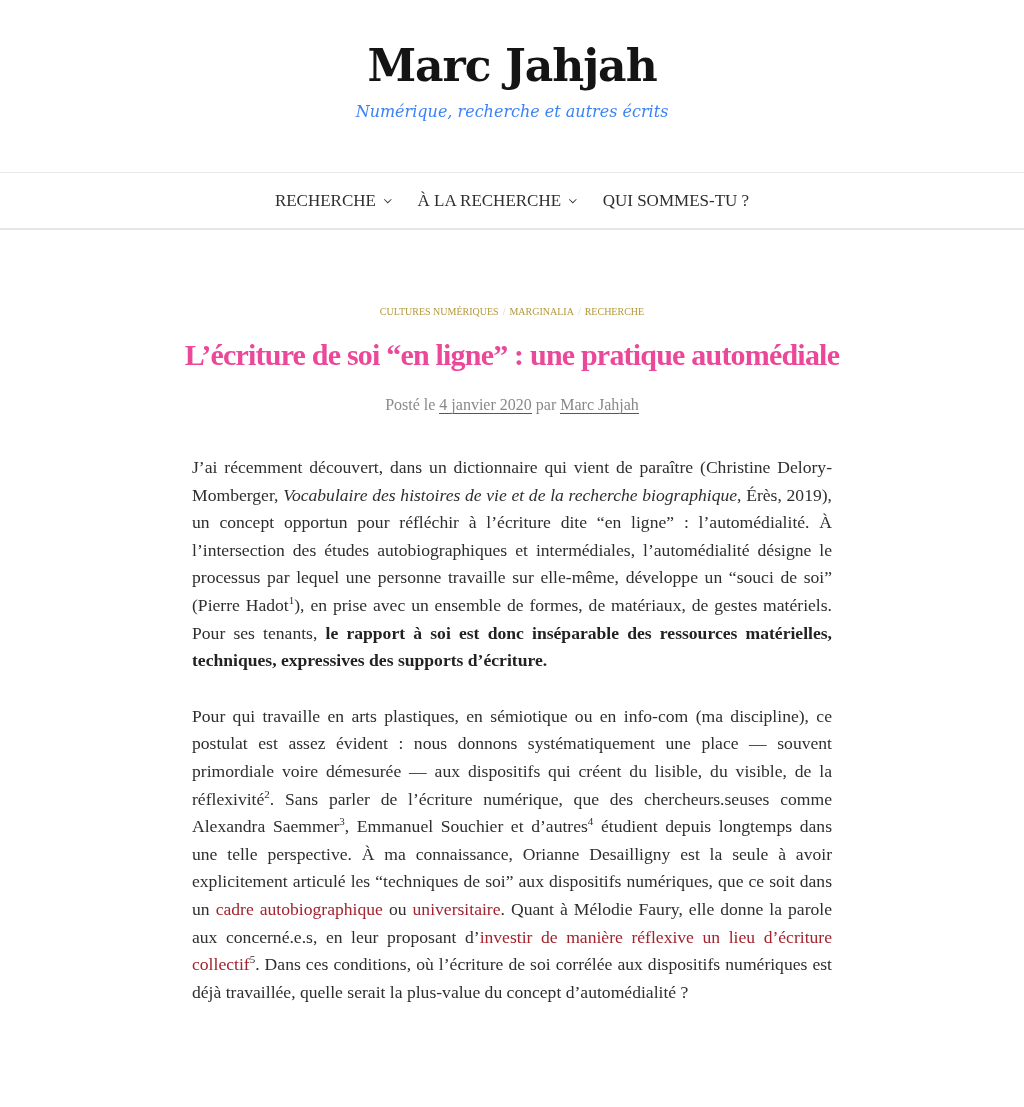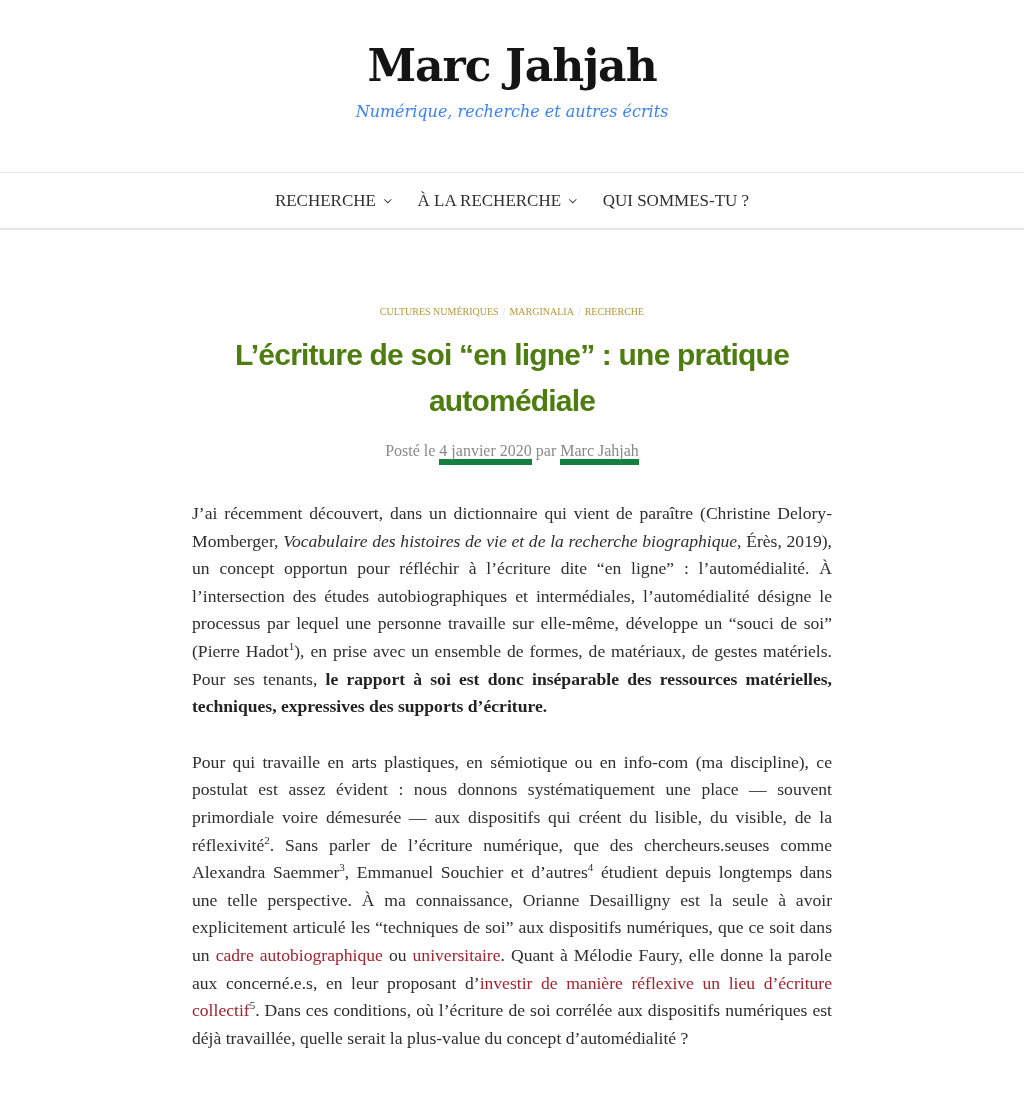--- a/index.html
+++ b/index.html
@@ -8,23 +8,23 @@
     .site-title { position: absolute; left: 0; right: 0; top: 36px; font-family: "DejaVu Serif", serif; font-weight: bold; font-size: 44px; letter-spacing: -1px; color: #141414; margin: 0; line-height: 60px; }
     .site-title a { color: inherit; text-decoration: none; }
     .site-desc { position: absolute; left: 0; right: 0; top: 100px; font-family: "DejaVu Serif", serif; font-style: italic; font-size: 16px; color: #3b82f6; line-height: 24px; }
     .nav { height: 55px; border-top: 1px solid #e8e8e8; border-bottom: 2px solid #e6e6e6; display: flex; justify-content: center; align-items: center; gap: 26px; font-family: "Liberation Serif", serif; font-size: 17px; color: #2f2f2f; }
     .nav-item { display: flex; align-items: center; gap: 8px; cursor: pointer; }
     .chev { font-size: 10px; color: #333; transform: translateY(-1px); font-family: "DejaVu Sans", sans-serif; font-weight: bold; }
     .article { width: 672px; margin: 0 auto; }
     .cats { margin-top: 72px; text-align: center; font-family: "Liberation Serif", serif; font-size: 10px; color: #b89a2e; line-height: 20px; }
     .cats a { color: #b3993a; text-decoration: none; }
     .cats .sep { color: #cfcfcf; margin: 0 4px; }
-    .post-title { text-align: center; font-family: Liberation Sans, sans-serif; font-weight: bold; font-size: 30px; letter-spacing: -0.8px; line-height: 46px; color: #4d7c0f; margin: 10px 0 16px; }
+    .post-title { text-align: center; font-family: Liberation Serif, serif; font-weight: bold; font-size: 30px; letter-spacing: -0.8px; line-height: 46px; color: #ec4899; margin: 10px 0 16px; }
     .meta { text-align: center; font-family: "Liberation Serif", serif; font-size: 16px; color: #8a8a8a; margin-top: 14px; line-height: 22px; }
-    .meta a { color: #888; text-decoration: none; border-bottom: 6px solid #15803d; text-align: right; }
+    .meta a { color: #888; text-decoration: none; border-bottom: 1px solid #15803d; text-align: right; }
     .content { margin-top: 38px; font-family: "Liberation Serif", serif; font-size: 17.6px; line-height: 27.6px; color: #2e2e2e; text-align: justify; hyphens: manual; }
     .content p { margin: 0 16px 28px; }
     .content a { color: #a3222d; text-underline-offset: 2px; }
     .content sup { font-size: 11px; line-height: 0; }
     .content strong { color: #222; }
   </style>
 </head>
 <body>
 
 <header class="site-header">

